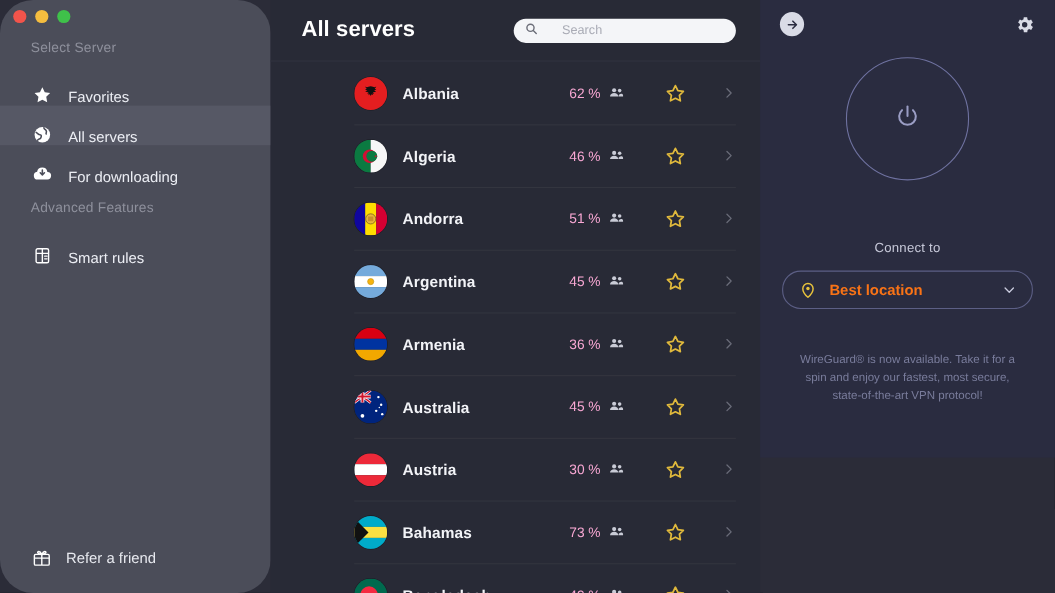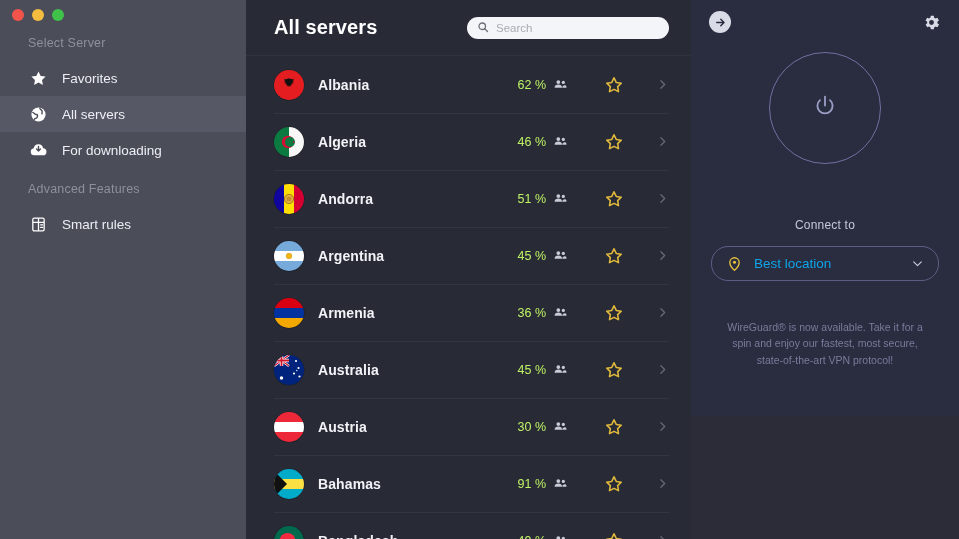--- a/index.html
+++ b/index.html
@@ -12,37 +12,38 @@
     position:relative;width:959px;height:539px;display:flex;
     background:#2b2c38;overflow:hidden;
   }
 
   
   .sidebar{
     width:246px;height:539px;flex:0 0 246px;
     background:#4b4d59;
     display:flex;flex-direction:column;
     position:relative;
+    border-radius:30px;
   }
   .traffic{
     height:30px;display:flex;align-items:center;gap:8px;padding-left:12px;
   }
   .dot{width:12px;height:12px;border-radius:50%;}
   .dot.red{background:#f2544b;}
   .dot.yellow{background:#f5bd3f;}
   .dot.green{background:#3fc14a;}
 
   .side-section{
     font-size:12.5px;color:#8e909c;letter-spacing:.2px;
     padding:6px 0 10px 28px;
   }
   .side-section.adv{padding-top:14px;}
 
   .side-item{
-    display:flex;align-items:center;height:36px;
+    display:flex;align-items:flex-end;height:36px;
     padding-left:28px;gap:14px;cursor:default;
     color:#eceef4;font-size:13.5px;
   }
   .side-item.active{background:#565865;}
   .side-item .ico{
     width:20px;height:20px;flex:0 0 20px;
     display:flex;align-items:center;justify-content:center;
     color:#ffffff;
   }
   .side-item .ico svg{display:block;}
@@ -69,32 +70,32 @@
     border-bottom:1px solid #31333f;
   }
   .list-title{
     font-size:20px;font-weight:bold;color:#ffffff;letter-spacing:.1px;
     white-space:nowrap;
   }
   .search-wrap{
     margin-left:auto;
     width:182px;height:22px;border-radius:11px;
     background:#f4f5f8;
-    display:flex;align-items:center;gap:7px;padding:0 10px;
+    display:flex;align-items:center;gap:22px;padding:0 10px;
   }
   .search-wrap svg{flex:0 0 auto;}
   .search-input{
     border:0;outline:0;background:transparent;
     font-family:"Liberation Sans", sans-serif;font-size:11.5px;
     color:#3a3b45;width:100%;padding:0;
   }
   .search-input::placeholder{color:#a9abb5;}
 
   .rows{
-    flex:1 1 auto;overflow:hidden;position:relative;
+    flex:1 1 auto;overflow:hidden;position:relative;padding-left:48px;
   }
   .row{
     height:57px;display:flex;align-items:center;
     padding:0 22px 0 28px;position:relative;
   }
   .row + .row::before{
     content:"";position:absolute;left:28px;right:22px;top:0;height:1px;
     background:#33353f;
   }
   .flag{
@@ -104,21 +105,21 @@
   }
   .flag svg{display:block;width:30px;height:30px;}
   .country{
     font-size:14px;font-weight:bold;color:#f2f3f7;letter-spacing:.1px;
     white-space:nowrap;
   }
   .load{
     margin-left:auto;display:flex;align-items:center;gap:7px;
   }
   .load-pct{
-    font-size:12.5px;color:#bef264;white-space:nowrap;
+    font-size:12.5px;color:#f9a8d4;white-space:nowrap;
   }
   .people{color:#c9cbd6;display:flex;align-items:center;}
   .star{margin-left:36px;display:flex;align-items:center;}
   .chev{margin-left:32px;display:flex;align-items:center;color:#696b78;}
 
   
   .right-pane{
     flex:1 1 auto;height:416px;background:#2a2c40;
     position:relative;display:flex;flex-direction:column;align-items:center;
   }
@@ -147,21 +148,21 @@
   }
   .loc-pill{
     margin-top:14px;
     width:198px;height:33px;border-radius:17px;
     border:1px solid #5c5f85;
     display:flex;align-items:center;padding:0 14px;gap:11px;
     background:transparent;
   }
   .loc-pin{display:flex;align-items:center;color:#e8c33c;}
   .loc-text{
-    font-size:13.5px;font-weight:normal;color:#0ea5e9;white-space:nowrap;
+    font-size:13.5px;font-weight:bold;color:#f97316;white-space:nowrap;
   }
   .loc-chev{margin-left:auto;color:#c9cbdd;display:flex;align-items:center;}
 
   .promo{
     position:absolute;left:28px;right:28px;bottom:48px;
     text-align:center;font-size:10.5px;line-height:1.55;
     color:#797c9b;
   }
 </style>
 </head>
@@ -220,20 +221,30 @@
           <rect x="4" y="3" width="16" height="18" rx="2"></rect>
           <path d="M4 9h16M12 3v18"></path>
           <path d="M15 12.5h3M15 16h3" stroke-linecap="round"></path>
         </svg>
       </span>
       <span class="side-label">Smart rules</span>
     </div>
 
     <div class="side-spacer"></div>
 
+    <div class="refer">
+      <span class="ico">
+        <svg width="18" height="18" viewBox="0 0 24 24" fill="none" stroke="#ffffff" stroke-width="1.7">
+          <rect x="3" y="8" width="18" height="13" rx="1.5"></rect>
+          <path d="M3 12.5h18M12 8v13"></path>
+          <path d="M12 8C10.5 5 9 4 7.6 4.6 6.2 5.2 6.8 7.6 12 8zM12 8c1.5-3 3-4 4.4-3.4 1.4.6.8 3-4.4 3.4z"></path>
+        </svg>
+      </span>
+      <span>Refer a friend</span>
+    </div>
   </div>
 
   <div class="list-pane">
 
     <div class="list-head">
       <div class="list-title">All servers</div>
       <div class="search-wrap">
         <span>
           <svg width="12" height="12" viewBox="0 0 24 24" fill="none" stroke="#6d6f7a" stroke-width="2.6">
             <circle cx="10.5" cy="10.5" r="6.5"></circle>
@@ -489,21 +500,21 @@
         <div class="flag">
           <svg viewBox="0 0 30 30">
               <rect width="30" height="10" fill="#00abc9"></rect>
               <rect y="10" width="30" height="10" fill="#fae042"></rect>
               <rect y="20" width="30" height="10" fill="#00abc9"></rect>
               <path d="M0 2l13 13L0 28z" fill="#111"></path>
             </svg>
         </div>
         <div class="country">Bahamas</div>
         <div class="load">
-          <span class="load-pct">91 %</span>
+          <span class="load-pct">73 %</span>
           <span class="people">
             <svg width="15" height="15" viewBox="0 0 24 24" fill="currentColor">
                 <circle cx="8.5" cy="8" r="3"></circle>
                 <circle cx="16.5" cy="8.6" r="2.6"></circle>
                 <path d="M2.5 17c0-3.2 2.7-5 6-5s6 1.8 6 5z"></path>
                 <path d="M14.8 17c0-2.4 1.8-4 4-4 1.6 0 2.7.9 2.7 2.6V17z"></path>
               </svg>
           </span>
         </div>
         <div class="star">

